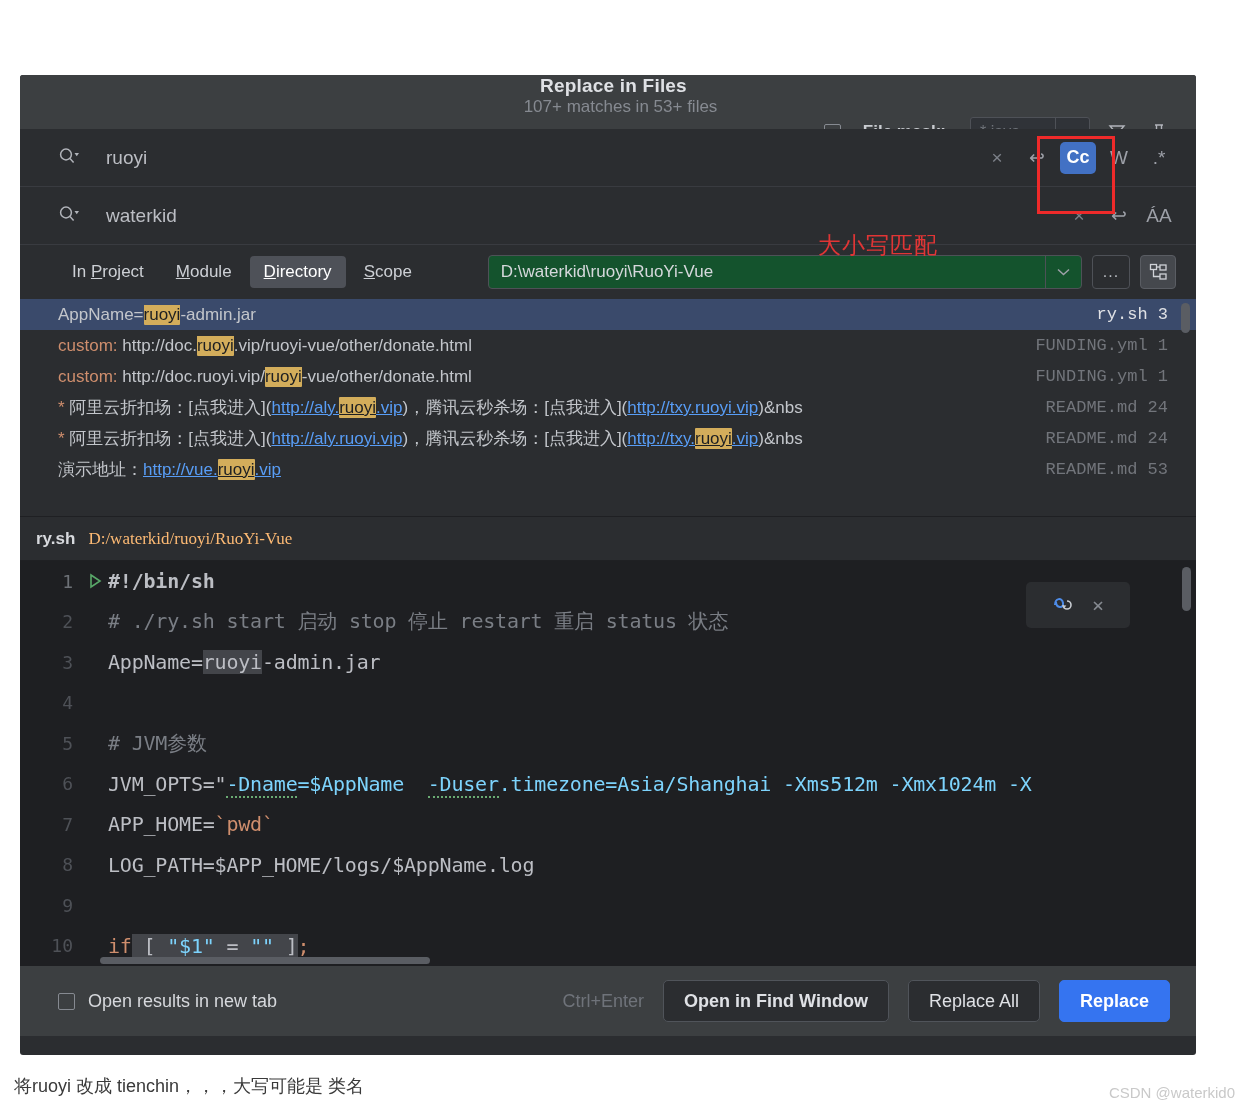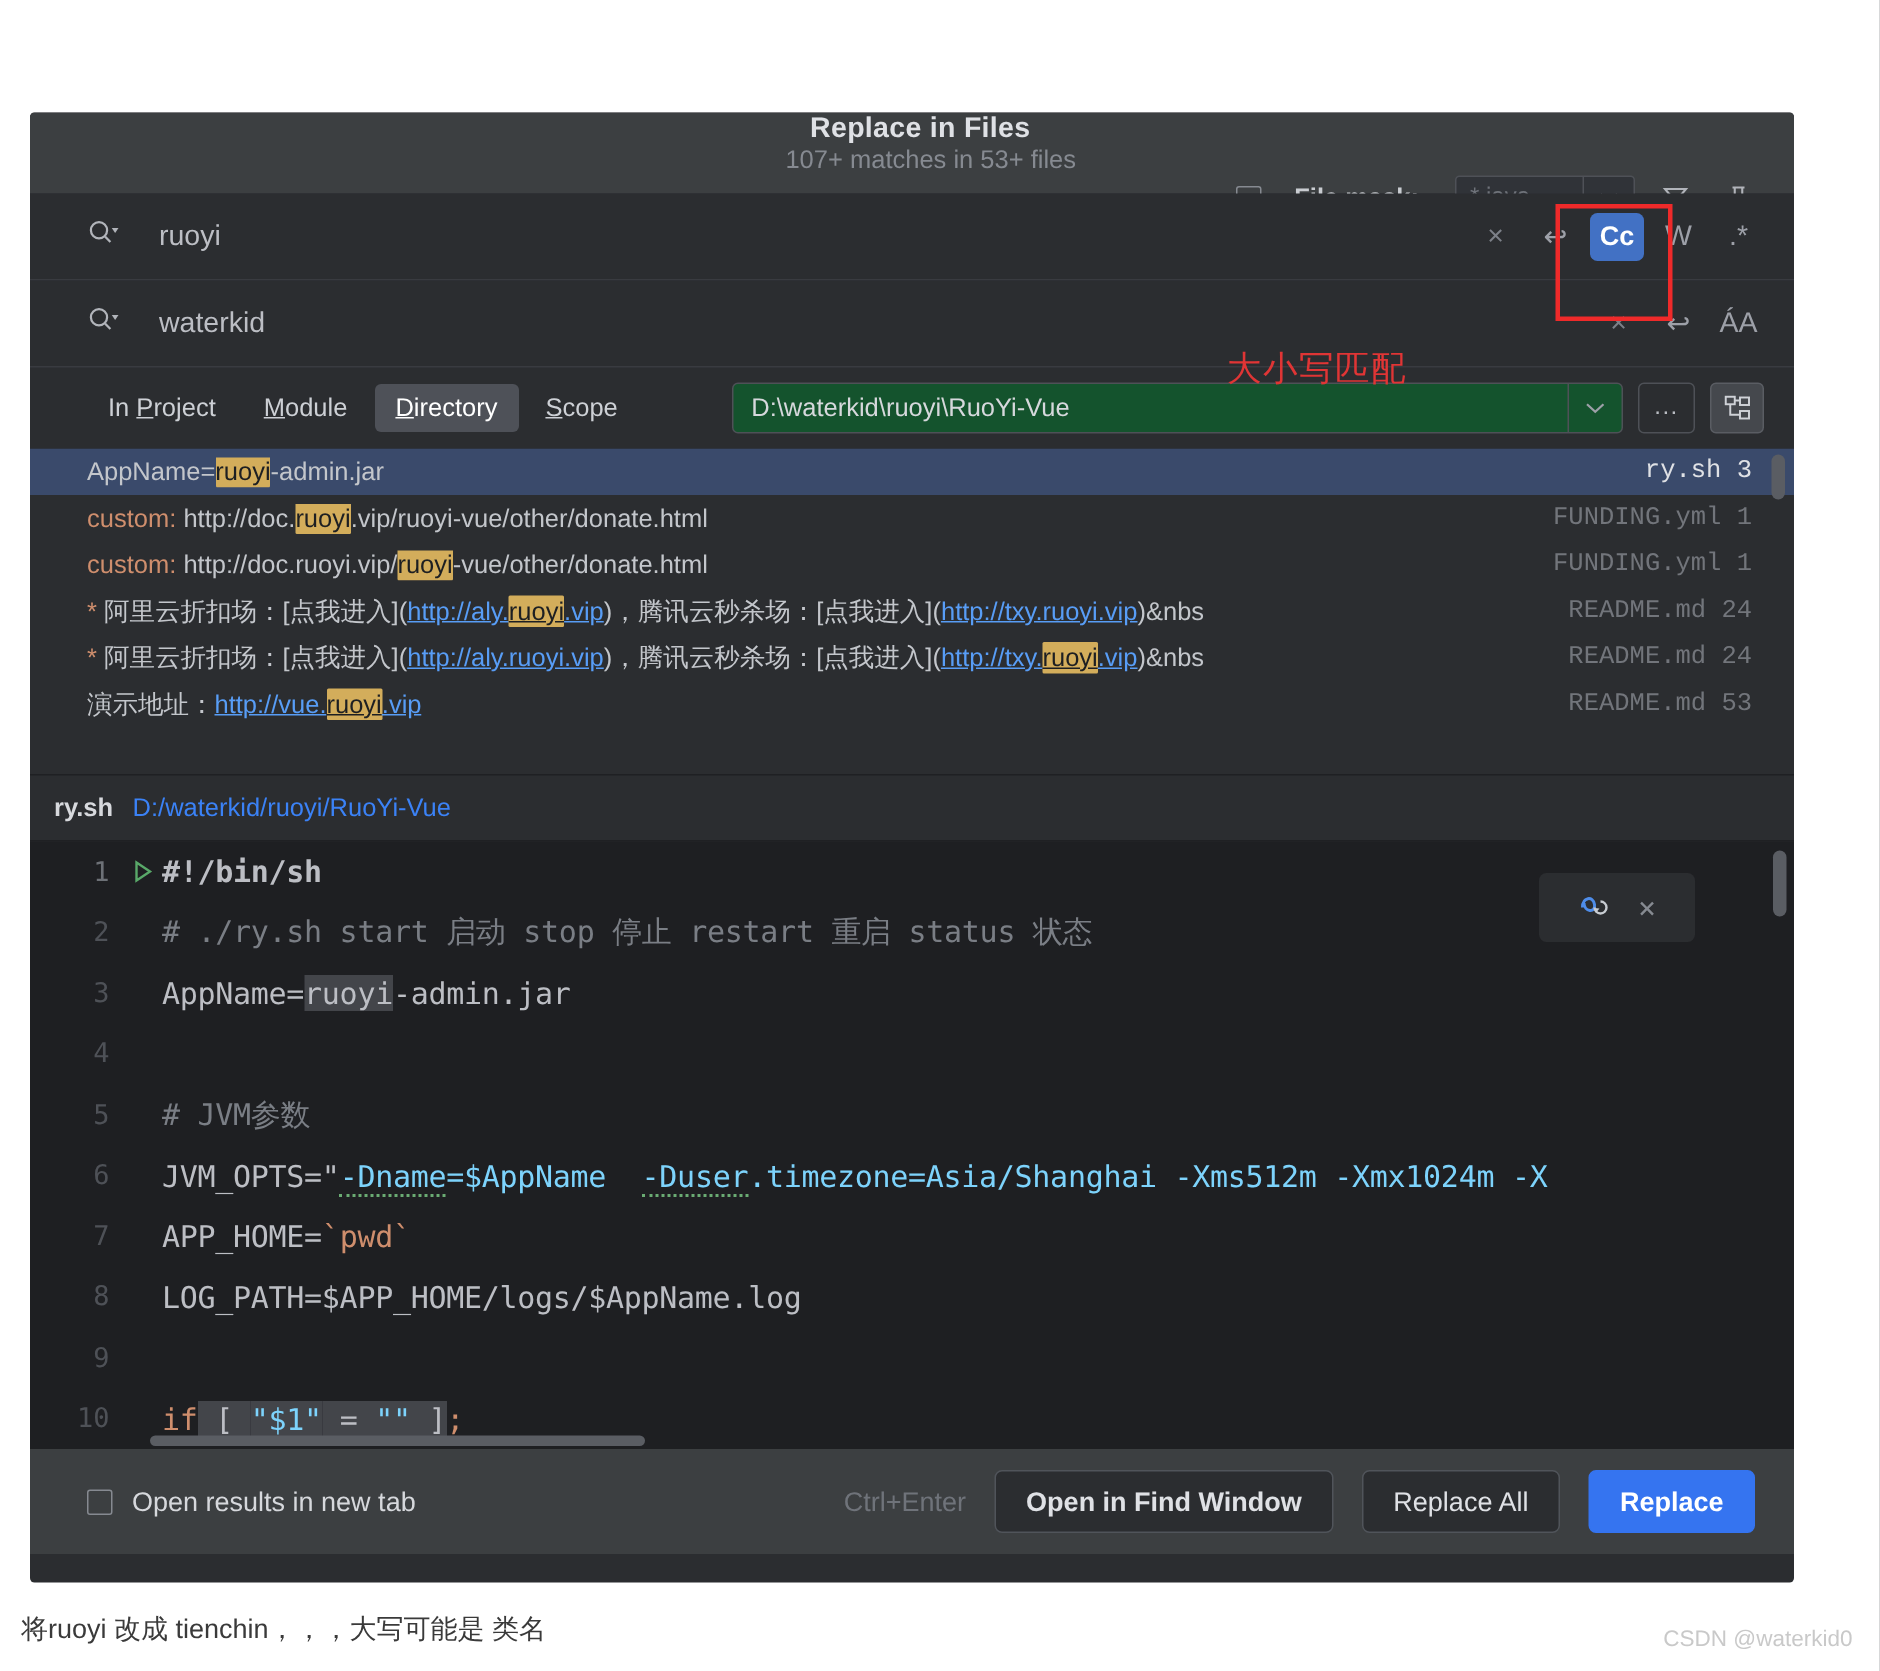--- a/index.html
+++ b/index.html
@@ -240,21 +240,21 @@
 
   
   .preview-head {
     height: 44px;
     background: #2b2d30;
     display: flex; align-items: center;
     padding-left: 16px;
     border-bottom: 1px solid #1f2023;
   }
   .ph-name { font-size: 17px; color: #d7d9dd; font-weight: bold; }
-  .ph-path { font-size: 17px; color: #3b82f6; margin-left: 13px; }
+  .ph-path { font-size: 17px; color: #fdba74; margin-left: 13px; font-family: Liberation Serif, serif; }
 
   
   .editor {
     position: relative;
     background: #1e1f22;
     height: 405px;
     overflow: hidden;
     font-family: "DejaVu Sans Mono", monospace;
   }
   .code-line {

